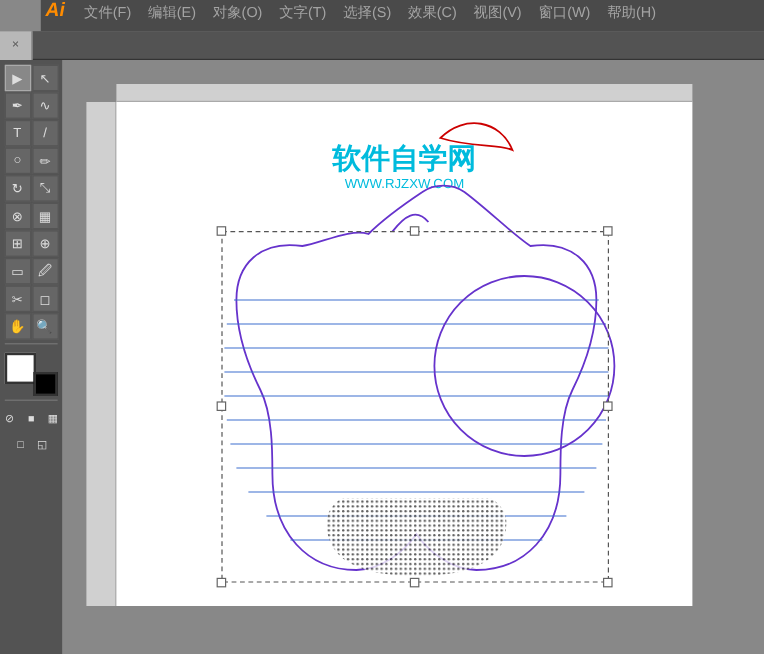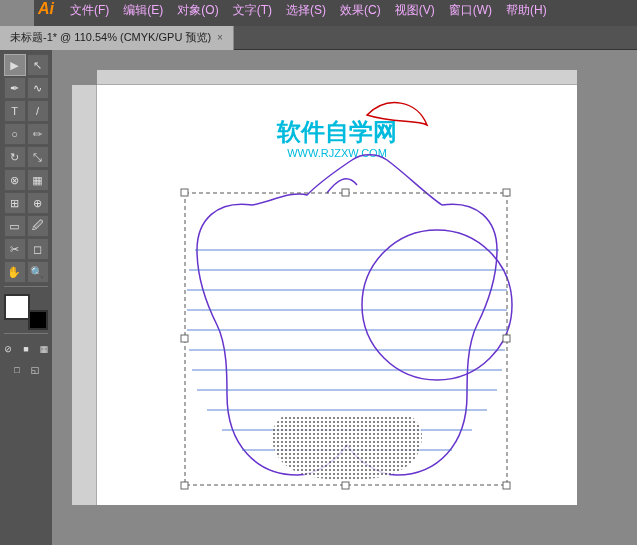--- a/index.html
+++ b/index.html
@@ -21,21 +21,21 @@
     .ai-logo {
       color: #ff8c00;
       font-weight: bold;
       font-size: 16px;
       margin-right: 8px;
       font-style: italic;
     }
     .menu-item {
       padding: 2px 6px;
       cursor: pointer;
-      color: #f0abfc;
+      color: #a3a3a3;
       font-size: 12px;
     }
 
     
     #tabbar {
       width: 637px;
       height: 24px;
       background: #535353;
       display: flex;
       align-items: center;
@@ -198,21 +198,20 @@
   <span class="menu-item">选择(S)</span>
   <span class="menu-item">效果(C)</span>
   <span class="menu-item">视图(V)</span>
   <span class="menu-item">窗口(W)</span>
   <span class="menu-item">帮助(H)</span>
   <span style="margin-left:auto; color:#bbb; font-size:16px; cursor:pointer;">⊞</span>
 </div>
 
 <div id="tabbar">
   <div class="tab">
-    <span>未标题-1* @ 110.54% (CMYK/GPU 预览)</span>
     <span class="close-x">×</span>
   </div>
 </div>
 
 <div id="main">
 
   <div id="toolbar">
     <div class="tool-row">
       <div class="tool-btn active" title="选择">▶</div>
       <div class="tool-btn" title="直接选择">↖</div>

